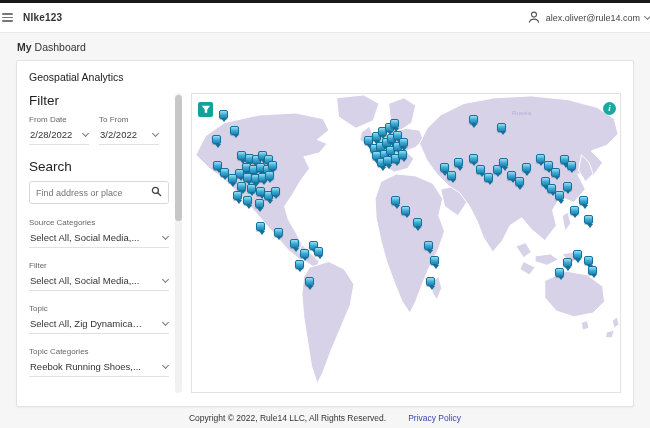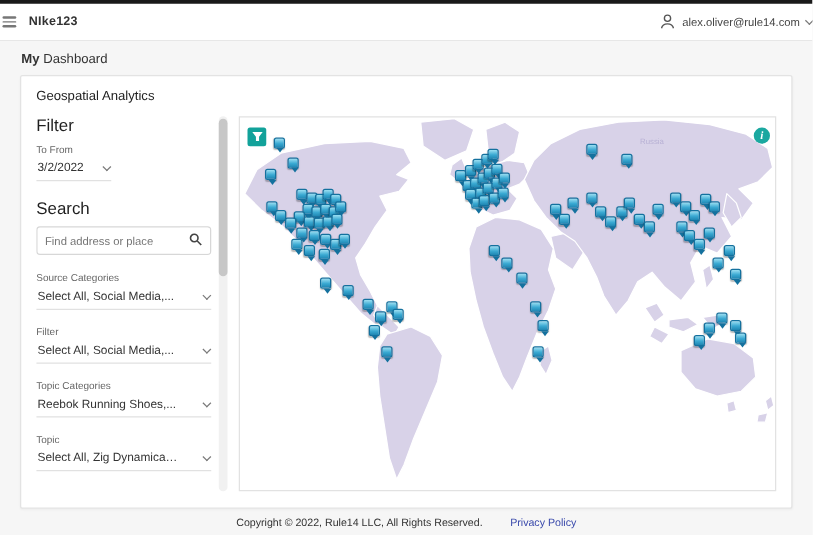--- a/index.html
+++ b/index.html
@@ -96,20 +96,27 @@
 <div class="card">
   <div class="card-title">Geospatial Analytics</div>
 
   <div class="content">
 
     <div class="sidebar">
       <div class="h-heading">Filter</div>
 
       <div class="dates">
         <div class="date-col">
+          <div class="field-label">From Date</div>
+          <div class="select">
+            <span class="val">2/28/2022</span>
+            <span class="chev"></span>
+          </div>
+        </div>
+        <div class="date-col">
           <div class="field-label">To From</div>
           <div class="select">
             <span class="val">3/2/2022</span>
             <span class="chev"></span>
           </div>
         </div>
       </div>
 
       <div class="h-heading">Search</div>
       <div class="searchbox">
@@ -134,31 +141,31 @@
 
       <div class="section">
         <div class="field-label">Filter</div>
         <div class="select">
           <span class="val">Select All, Social Media,...</span>
           <span class="chev"></span>
         </div>
       </div>
 
       <div class="section">
+        <div class="field-label">Topic</div>
+        <div class="select">
+          <span class="val">Select All, Zig Dynamica,...</span>
+          <span class="chev"></span>
+        </div>
+      </div>
+
+      <div class="section">
         <div class="field-label">Topic Categories</div>
         <div class="select">
           <span class="val">Reebok Running Shoes,...</span>
-          <span class="chev"></span>
-        </div>
-      </div>
-
-      <div class="section">
-        <div class="field-label">Topic</div>
-        <div class="select">
-          <span class="val">Select All, Zig Dynamica,...</span>
           <span class="chev"></span>
         </div>
       </div>
 
     </div>
 
     <div class="vscroll">
       <div class="thumb"></div>
     </div>
 

